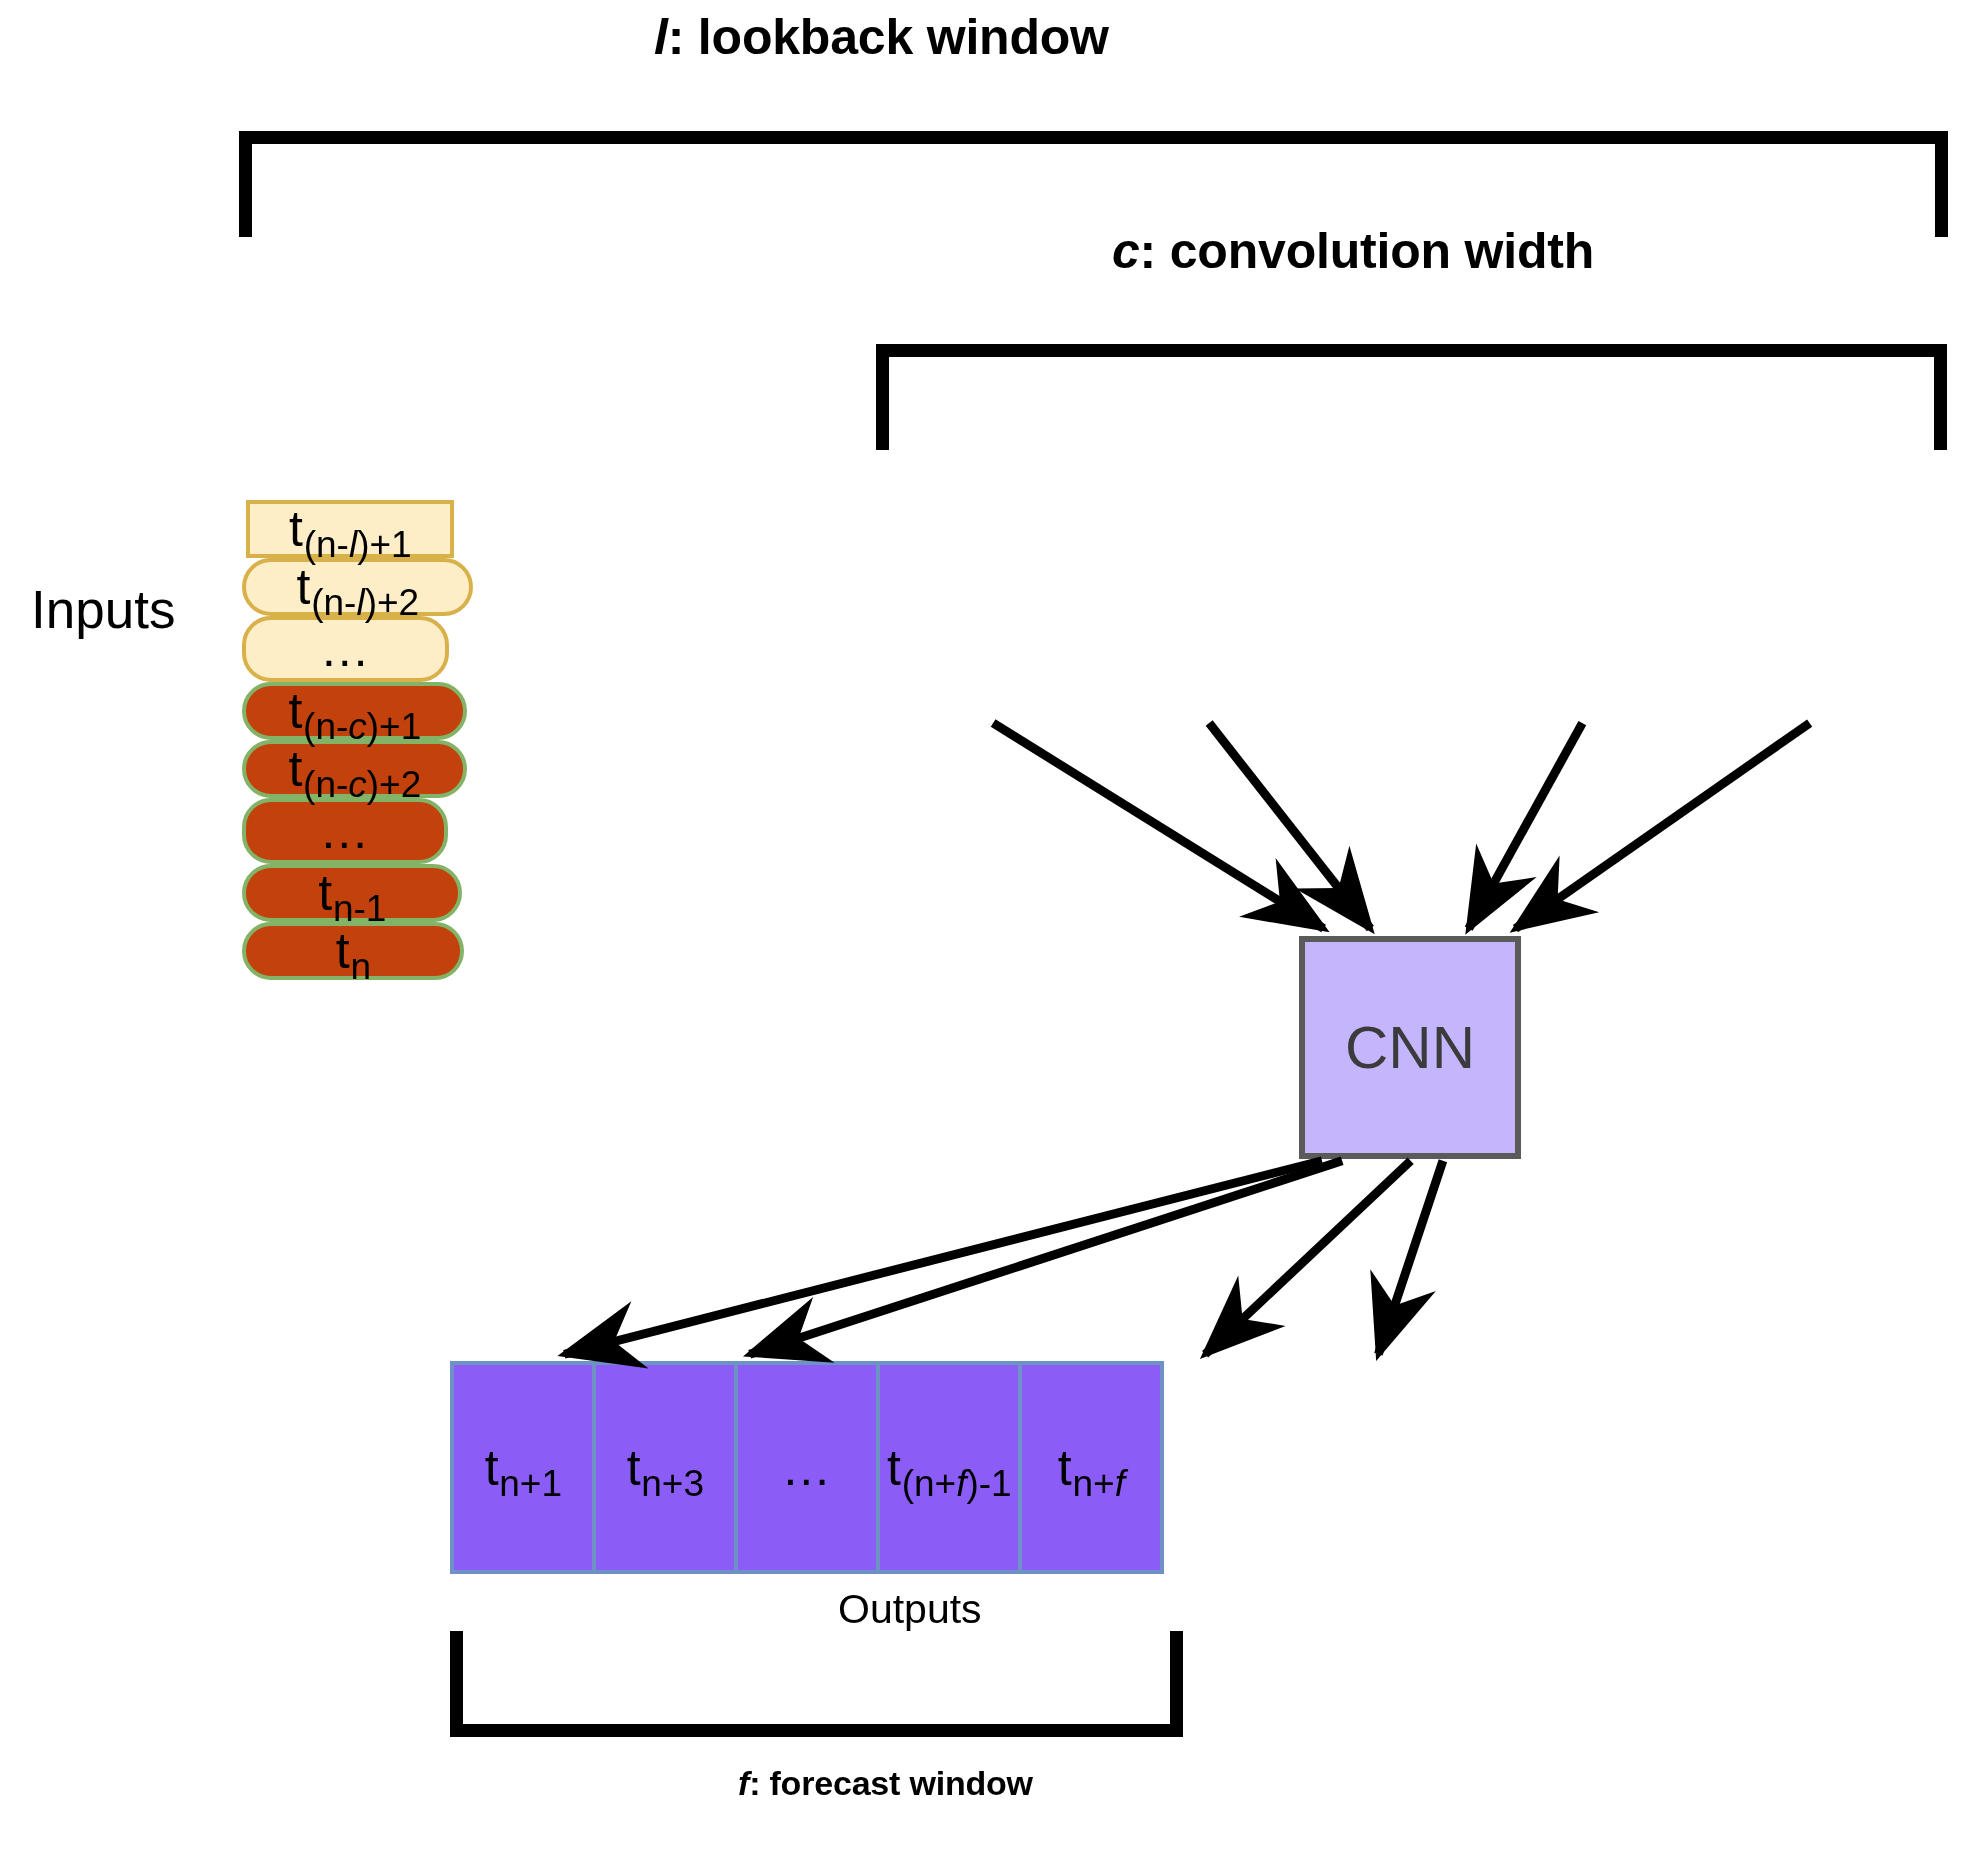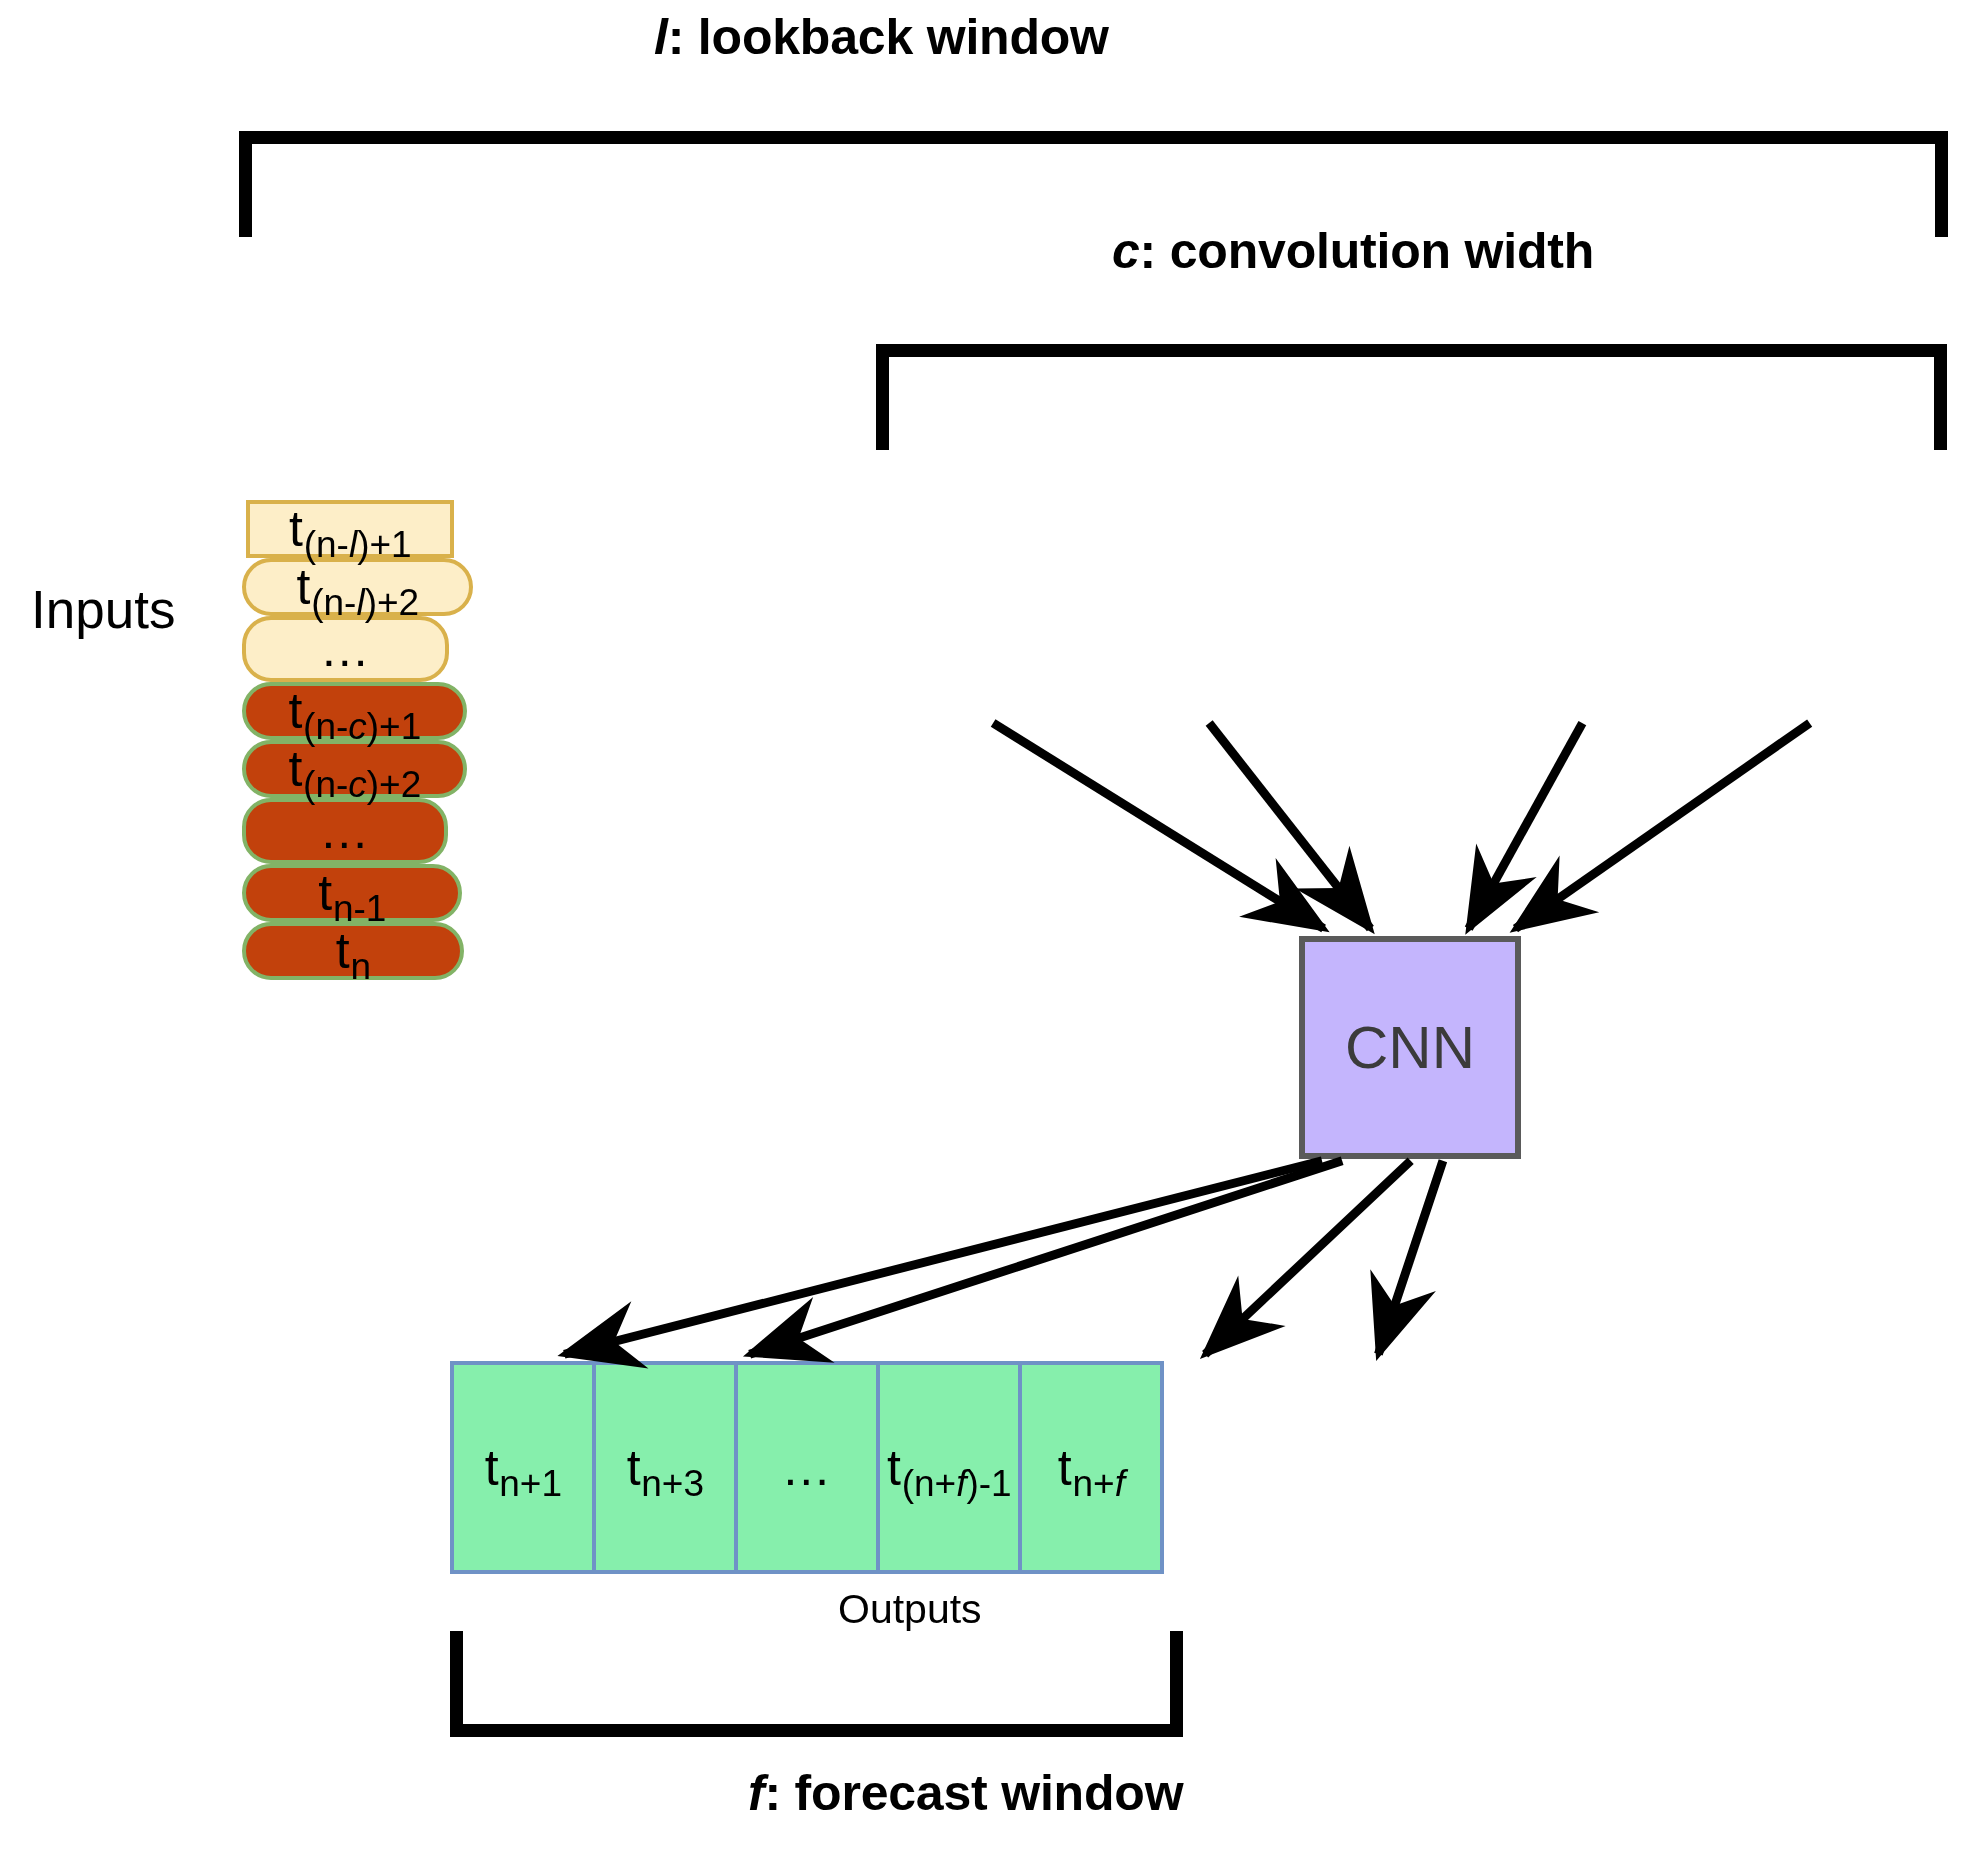--- a/index.html
+++ b/index.html
@@ -74,21 +74,21 @@
   .cell-green {
     background: #c2410c;
     border-color: #82b366 !important;
   }
   
   #input-row .cell + .cell { margin-left: -4px; border-radius: 29px; }
 
   
   #output-row { left: 450px; top: 1361px; width: 730px; height: 213px; }
   .cell-blue {
-    background: #86efac;
+    background: #8b5cf6;
     border: 4px solid #6f92c6;
     justify-content: center;
   }
   #output-row .cell + .cell { margin-left: -4px; }
 
   .tlabel {
     font-size: 50px;
     line-height: 1;
     display: inline-block;
     position: relative;
@@ -194,21 +194,21 @@
     </div>
     <div class="cell cell-blue" style="width:146px;">
       <span class="tlabel"><span>t</span><sub>n+<i>f</i></sub></span>
     </div>
   </div>
 
   <div class="plain-label" id="outputs-label" style="left:838px; top:1586px; font-size:41px;">Outputs</div>
 
   <div class="bracket bracket-bottom" style="left:450px; top:1631px; width:733px; height:106px;"></div>
 
-  <div class="caption" id="cap-forecast" style="left:738px; top:1764px; font-size:50px;margin-left:10px;">
+  <div class="caption" id="cap-forecast" style="left:738px; top:1764px; font-size:34px;">
     <span class="sym">f</span><span>: forecast window</span>
   </div>
 
   <svg id="arrows" viewBox="0 0 2455 2310">
     <defs>
       <marker id="ah" markerWidth="11" markerHeight="11" refX="9.2" refY="4.2" orient="auto" markerUnits="strokeWidth">
         <path d="M0.4,0.3 L10,4.2 L0.4,8.1 L3.4,4.2 Z" fill="#000000"></path>
       </marker>
     </defs>
     <g stroke="#000000" stroke-width="11" fill="none" marker-end="url(#ah)">

